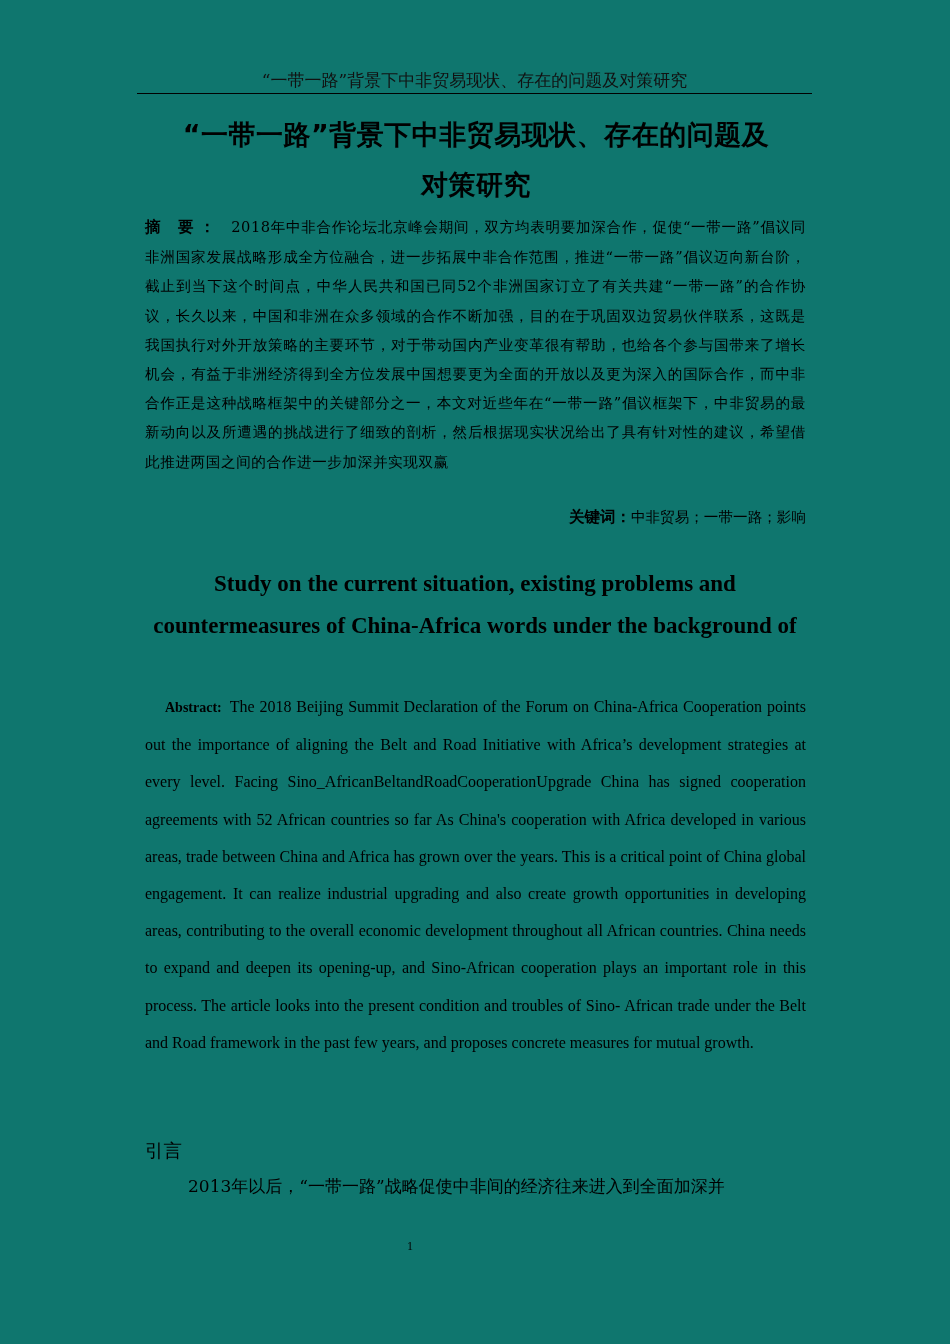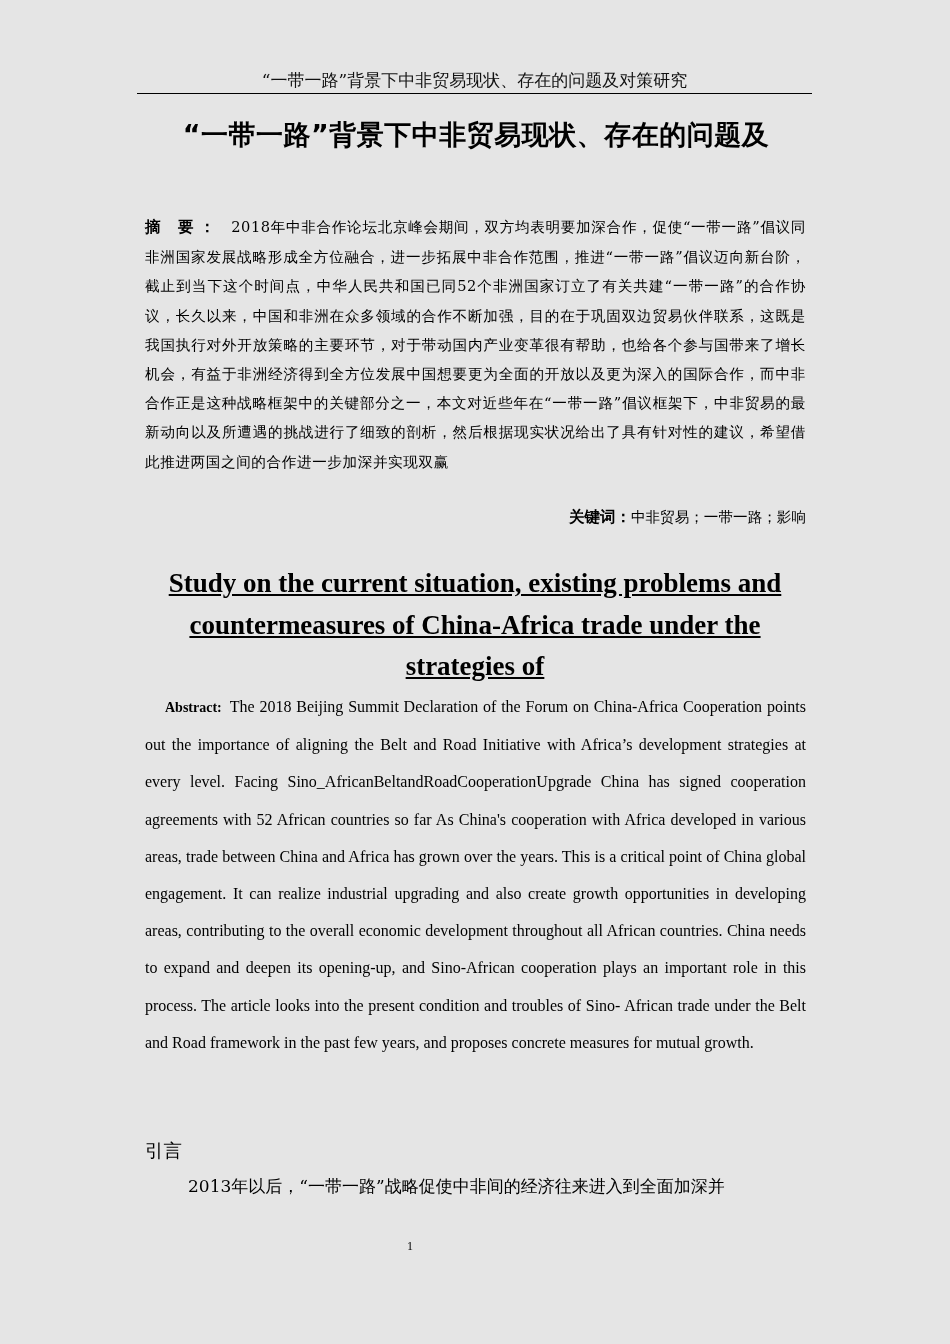--- a/index.html
+++ b/index.html
@@ -1,17 +1,17 @@
 <!DOCTYPE html>
 <html><head>
   <meta charset="utf-8">
   <style>
     html, body { margin: 0; padding: 0; background: #ffffff; }
     body { width: 950px; height: 1344px; position: relative; overflow: hidden; color: #000; }
-    .page { position: absolute; left: 0; top: 0; width: 950px; height: 1344px; background: #e5e5e5; }
+    .page { position: absolute; left: 0; top: 0; width: 950px; height: 1344px; background: #0f766e; }
     .running-header {
       position: absolute; left: 137px; top: 68px; width: 675px; height: 25px;
       text-align: center; font-family: "DejaVu Serif", "Liberation Serif", serif;
       font-size: 17px; line-height: 25px; color: #111; border-bottom: 1.3px solid #000;
     }
     .title-cn {
       position: absolute; left: 140px; top: 110px; width: 672px;
       text-align: center; font-family: "DejaVu Sans", sans-serif;
       font-weight: bold; font-size: 27px; line-height: 50px; letter-spacing: 0.5px;
     }
@@ -21,21 +21,21 @@
       font-size: 14.6px; line-height: 29.2px; text-align: justify; letter-spacing: 0.6px;
     }
     .abstract-cn .label { font-family: "DejaVu Sans", sans-serif; font-weight: bold; font-size: 15.5px; margin-right: 10px; letter-spacing: 6px; }
     .keywords-cn {
       position: absolute; left: 145px; top: 502px; width: 661px;
       font-family: "DejaVu Serif", "Liberation Serif", serif; font-size: 14.6px; line-height: 29px; text-align: right;
     }
     .keywords-cn .label { font-family: "DejaVu Sans", sans-serif; font-weight: bold; font-size: 15.5px; }
     .title-en {
       position: absolute; left: 140px; top: 563px; width: 670px; text-align: center;
-      font-family: "Liberation Serif", serif; font-weight: bold; font-size: 27px; line-height: 41.5px; text-decoration: underline;
+      font-family: "Liberation Serif", serif; font-weight: bold; font-size: 23px; line-height: 41.5px;
     }
     .abstract-en {
       position: absolute; left: 145px; top: 688px; width: 661px;
       font-family: "Liberation Serif", serif; font-size: 16px; line-height: 37.2px; text-align: justify;
     }
     .abstract-en .label { font-weight: bold; font-size: 14px; margin-right: 8px; margin-left: 20px; }
     .keywords-en {
       position: absolute; left: 145px; top: 1100px; width: 661px;
       font-family: "Liberation Serif", serif; font-size: 16px; line-height: 28px;
     }
@@ -58,33 +58,34 @@
 <body>
 
 <div class="page">
 
   <div class="running-header">
     <span>“一带一路”背景下中非贸易现状、存在的问题及对策研究</span>
   </div>
 
   <div class="title-cn">
     <div>“一带一路”背景下中非贸易现状、存在的问题及</div>
+    <div>对策研究</div>
   </div>
 
   <div class="abstract-cn">
     <span class="label">摘 要：</span><span>2018年中非合作论坛北京峰会期间，双方均表明要加深合作，促使“一带一路”倡议同非洲国家发展战略形成全方位融合，进一步拓展中非合作范围，推进“一带一路”倡议迈向新台阶，截止到当下这个时间点，中华人民共和国已同52个非洲国家订立了有关共建“一带一路”的合作协议，长久以来，中国和非洲在众多领域的合作不断加强，目的在于巩固双边贸易伙伴联系，这既是我国执行对外开放策略的主要环节，对于带动国内产业变革很有帮助，也给各个参与国带来了增长机会，有益于非洲经济得到全方位发展中国想要更为全面的开放以及更为深入的国际合作，而中非合作正是这种战略框架中的关键部分之一，本文对近些年在“一带一路”倡议框架下，中非贸易的最新动向以及所遭遇的挑战进行了细致的剖析，然后根据现实状况给出了具有针对性的建议，希望借此推进两国之间的合作进一步加深并实现双赢</span>
   </div>
 
   <div class="keywords-cn">
     <span class="label">关键词：</span><span>中非贸易；一带一路；影响</span>
   </div>
 
   <div class="title-en">
     <div>Study on the current situation, existing problems and</div>
-    <div>countermeasures of China-Africa trade under the strategies of</div>
+    <div>countermeasures of China-Africa words under the background of</div>
   </div>
 
   <div class="abstract-en">
     <span class="label">Abstract:</span><span>The 2018 Beijing Summit Declaration of the Forum on China-Africa Cooperation points out the importance of aligning the Belt and Road Initiative with Africa’s development strategies at every level. Facing Sino_AfricanBeltandRoadCooperationUpgrade China has signed cooperation agreements with 52 African countries so far As China's cooperation with Africa developed in various areas, trade between China and Africa has grown over the years. This is a critical point of China global engagement. It can realize industrial upgrading and also create growth opportunities in developing areas, contributing to the overall economic development throughout all African countries. China needs to expand and deepen its opening-up, and Sino-African cooperation plays an important role in this process. The article looks into the present condition and troubles of Sino- African trade under the Belt and Road framework in the past few years, and proposes concrete measures for mutual growth.</span>
   </div>
 
 
   <div class="section-heading">引言</div>
 
   <div class="body-para">2013年以后，“一带一路”战略促使中非间的经济往来进入到全面加深并</div>

